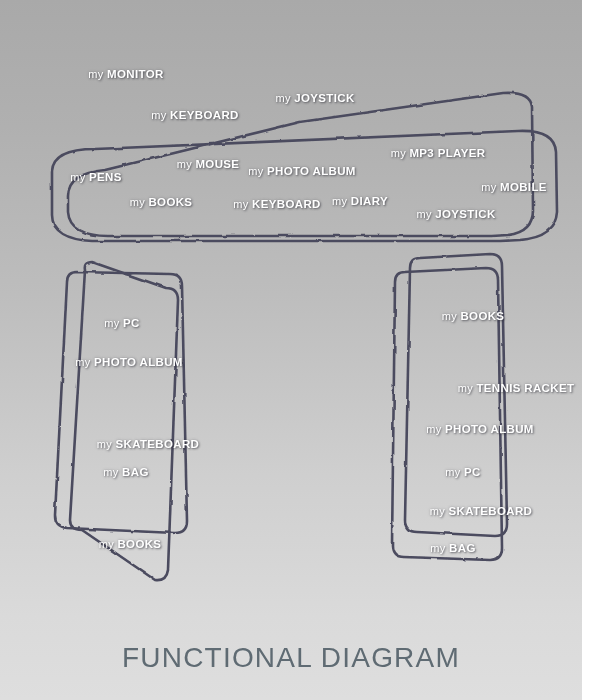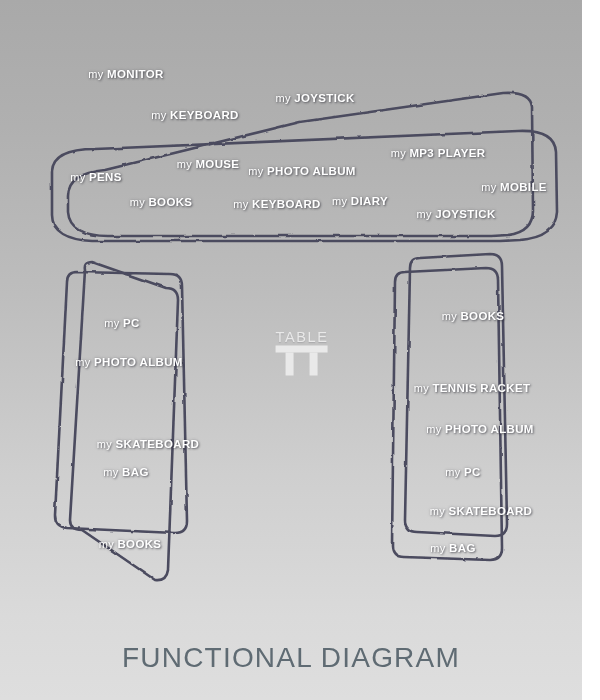--- a/index.html
+++ b/index.html
@@ -216,45 +216,37 @@
   </div>
   <div class="zone-label" style="left:130px; top:544px;">
     <span class="pfx">my </span>
     <span>BOOKS</span>
   </div>
 
   <div class="zone-label" style="left:473px; top:316px;">
     <span class="pfx">my </span>
     <span>BOOKS</span>
   </div>
-  <div class="zone-label" style="left:472px; top:388px;">
+  <div class="zone-label" style="left:516px; top:388px;">
     <span class="pfx">my </span>
     <span>TENNIS RACKET</span>
   </div>
   <div class="zone-label" style="left:480px; top:429px;">
     <span class="pfx">my </span>
     <span>PHOTO ALBUM</span>
   </div>
   <div class="zone-label" style="left:463px; top:472px;">
     <span class="pfx">my </span>
     <span>PC</span>
   </div>
   <div class="zone-label" style="left:481px; top:511px;">
     <span class="pfx">my </span>
     <span>SKATEBOARD</span>
   </div>
   <div class="zone-label" style="left:453px; top:548px;">
     <span class="pfx">my </span>
     <span>BAG</span>
   </div>
 
-  <div id="table-marker">
-    <div id="table-caption">TABLE</div>
-    <div id="table-icon">
-      <div class="top-bar"></div>
-      <div class="leg left"></div>
-      <div class="leg right"></div>
-    </div>
-  </div>
 
   <div id="diagram-title">FUNCTIONAL DIAGRAM</div>
 
 </div>
 
 </body></html>

